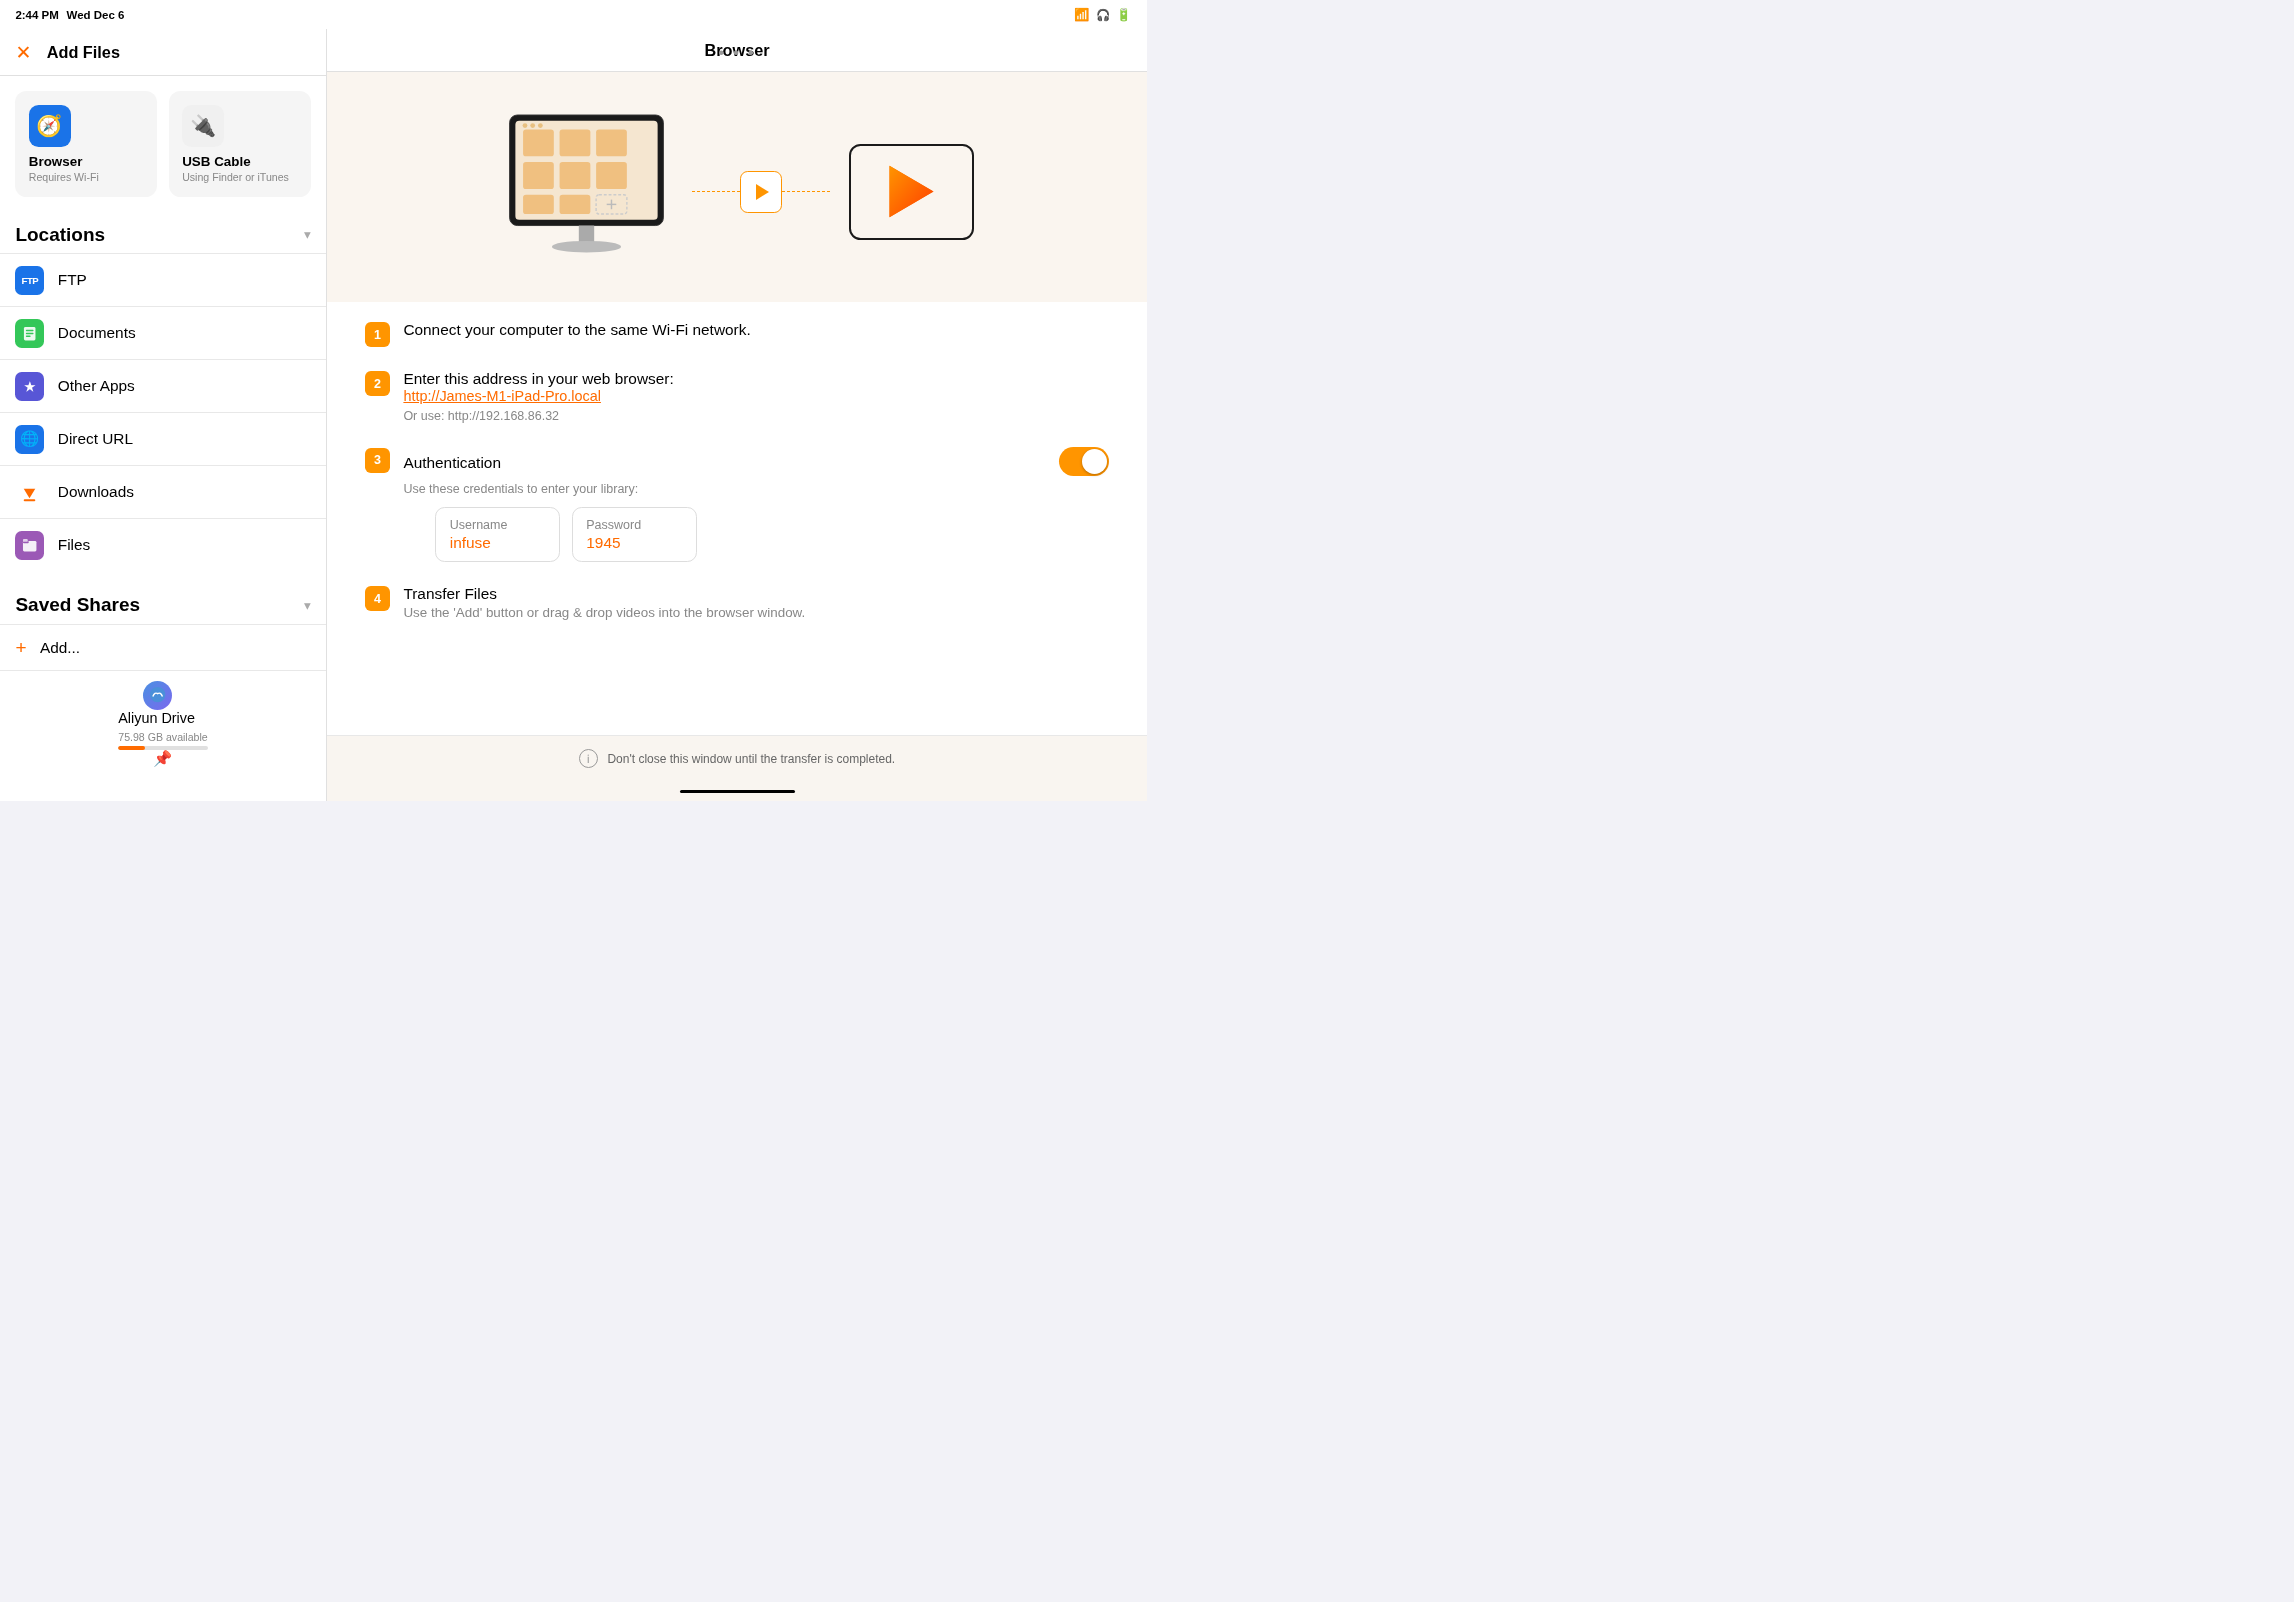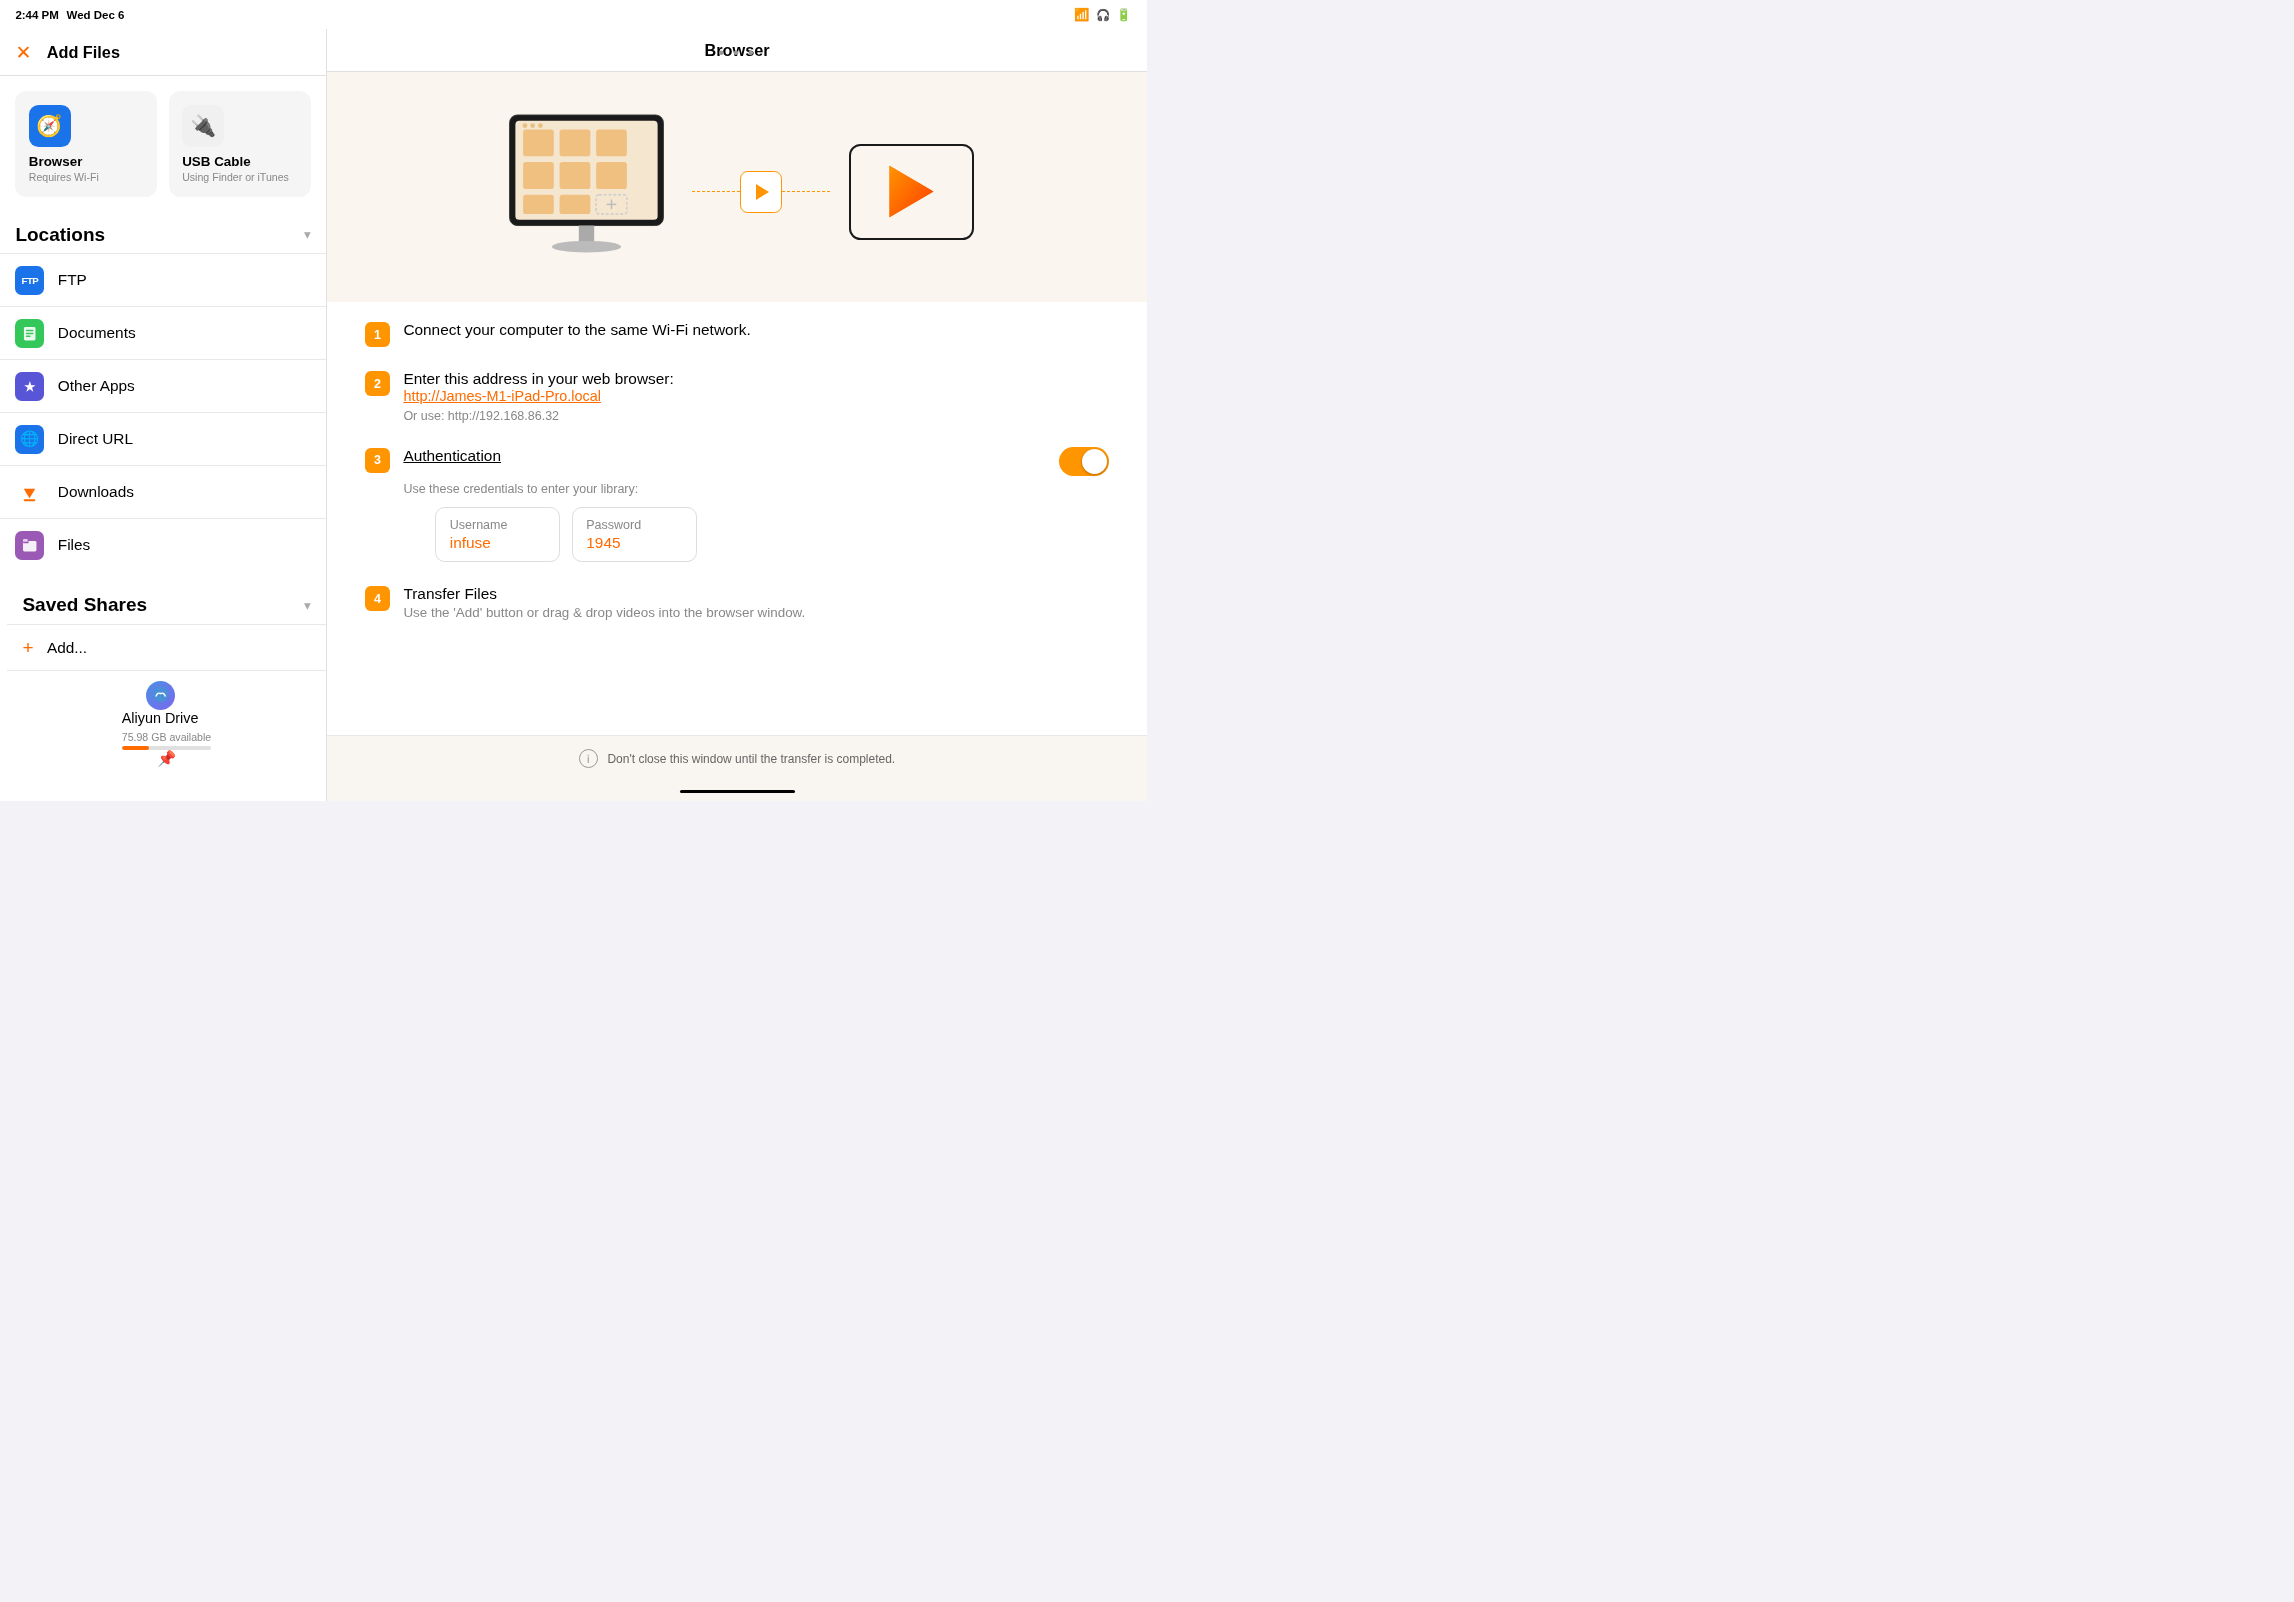--- a/index.html
+++ b/index.html
@@ -155,21 +155,21 @@
       width: 29px;
       height: 29px;
       margin-right: 13.4px;
       display: flex;
       align-items: center;
       justify-content: center;
       flex-shrink: 0;
     }
 
     
-    .saved-shares-section { margin-top: 3.8px; padding-left: 7px; }
+    .saved-shares-section { margin-top: 3.8px; }
     .add-item {
       display: flex;
       align-items: center;
       padding: 11.5px 15.4px;
       border-top: 1px solid #e8e8e8;
       cursor: pointer;
     }
     .add-plus {
       color: #ff6b00;
       font-size: 19px;
@@ -312,24 +312,23 @@
       margin-bottom: 1.9px;
     }
     .step-alt {
       font-size: 12.5px;
       color: #888;
     }
 
     
     .auth-header {
       display: flex;
-      align-items: flex-start;
+      align-items: flex-end;
       justify-content: space-between;
       margin-bottom: 5.8px;
-      text-decoration: underline;
     }
     .auth-subtitle {
       font-size: 12.5px;
       color: #888;
       margin-bottom: 11.5px;
     }
     .auth-fields {
       display: flex;
       gap: 11.5px;
       padding-left: 32px;

